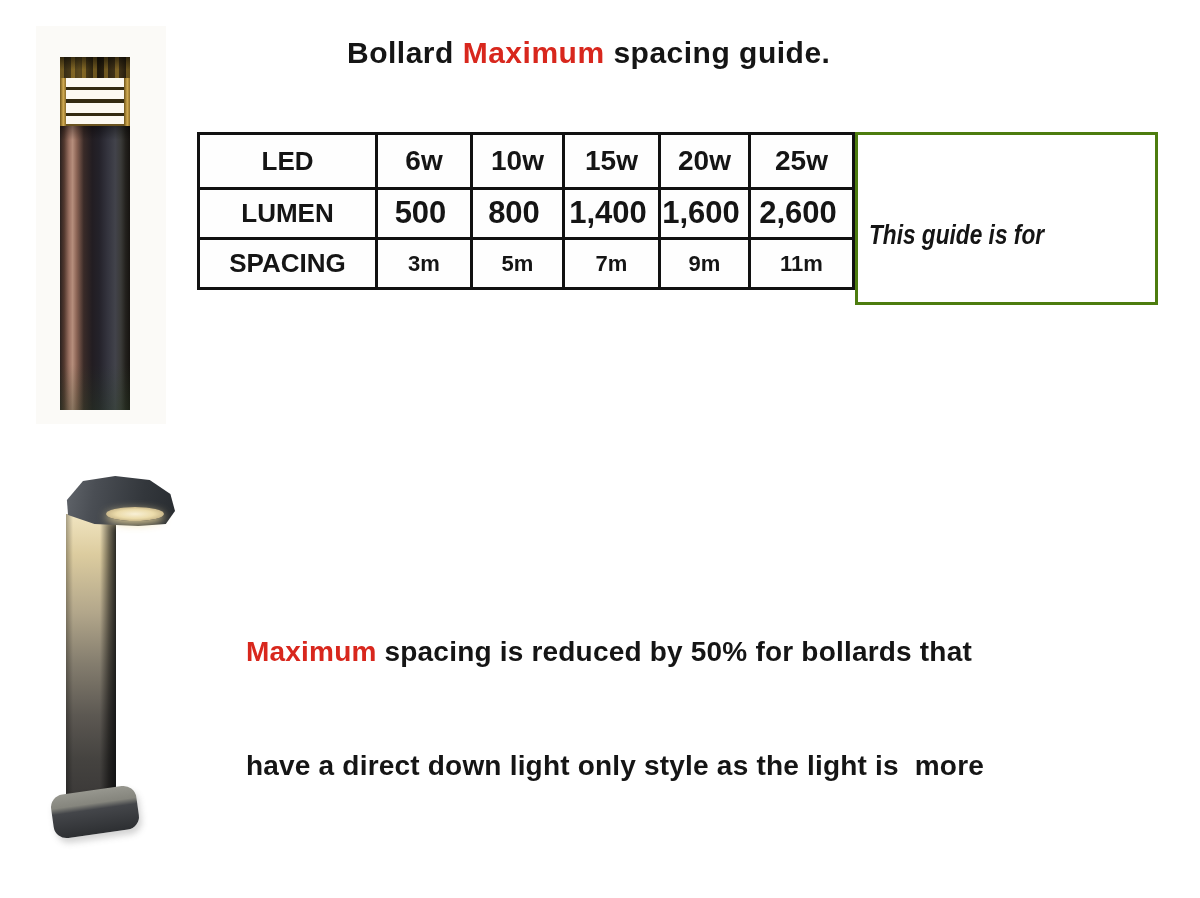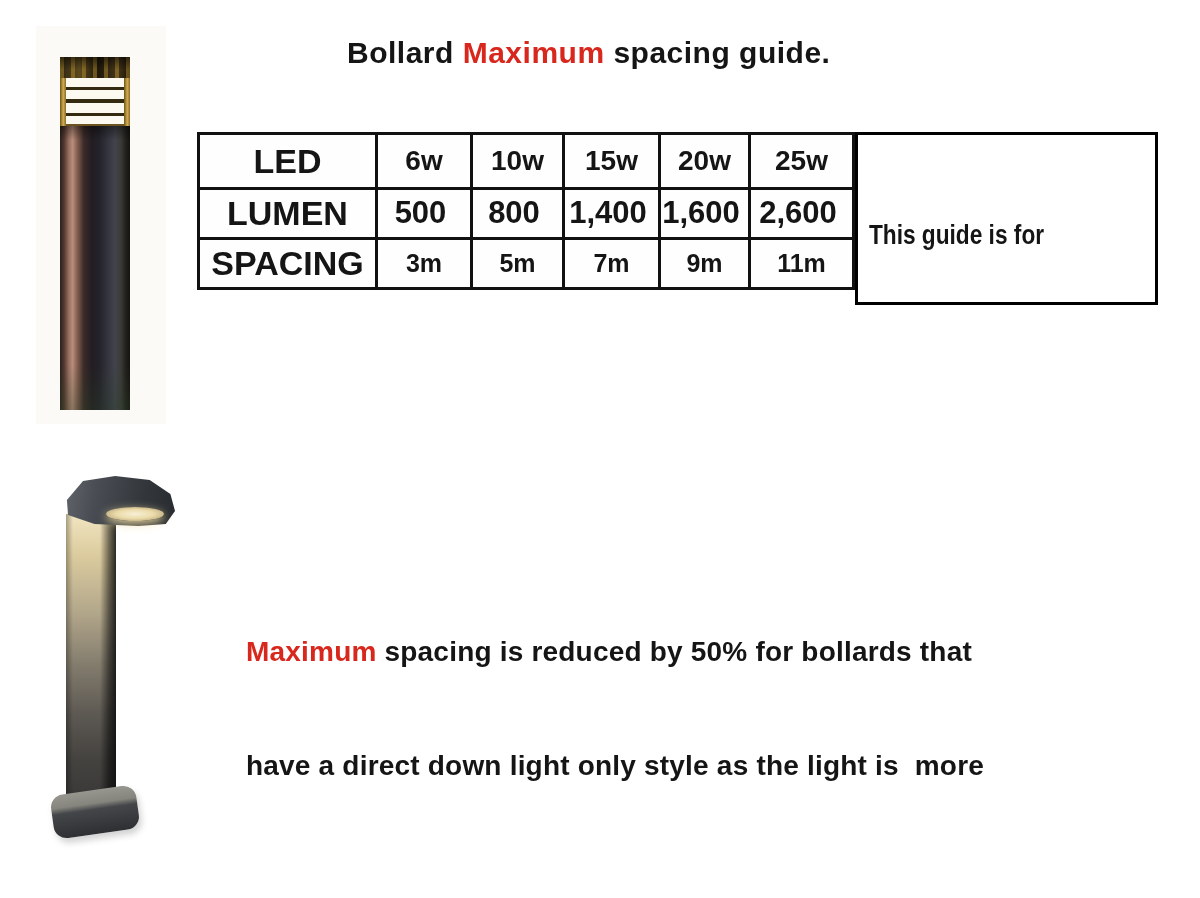--- a/index.html
+++ b/index.html
@@ -33,35 +33,36 @@
     table-layout: fixed;
   }
   .spacing-table td {
     border: 3px solid #111111;
     text-align: center;
     vertical-align: middle;
     font-weight: bold;
     padding: 0;
     background: #fefefe;
   }
-  .c-label  { font-size: 34px; }
+  .c-label  { font-size: 26px; }
   .c-watt   { font-size: 28px; }
   .c-lumen  { font-size: 31px; text-align: right; vertical-align: bottom; padding: 0 7px 2px 0 !important; }
-  .c-space  { font-size: 25px; }
+  .c-space  { font-size: 22px; }
 
   
   .info-box {
     position: absolute;
     left: 855px;
     top: 132px;
     width: 303px;
     height: 173px;
-    border: 3px solid #000000;
+    border: 3px solid #4d7c0f;
     box-sizing: border-box;
     overflow: hidden;
+    font-style: italic;
   }
   .info-box-inner {
     transform: scaleX(0.84);
     transform-origin: 0 0;
     width: 356px;
     padding: 8px 0 0 13px;
     font-size: 27px;
     font-weight: bold;
     line-height: 37px;
     white-space: pre;

